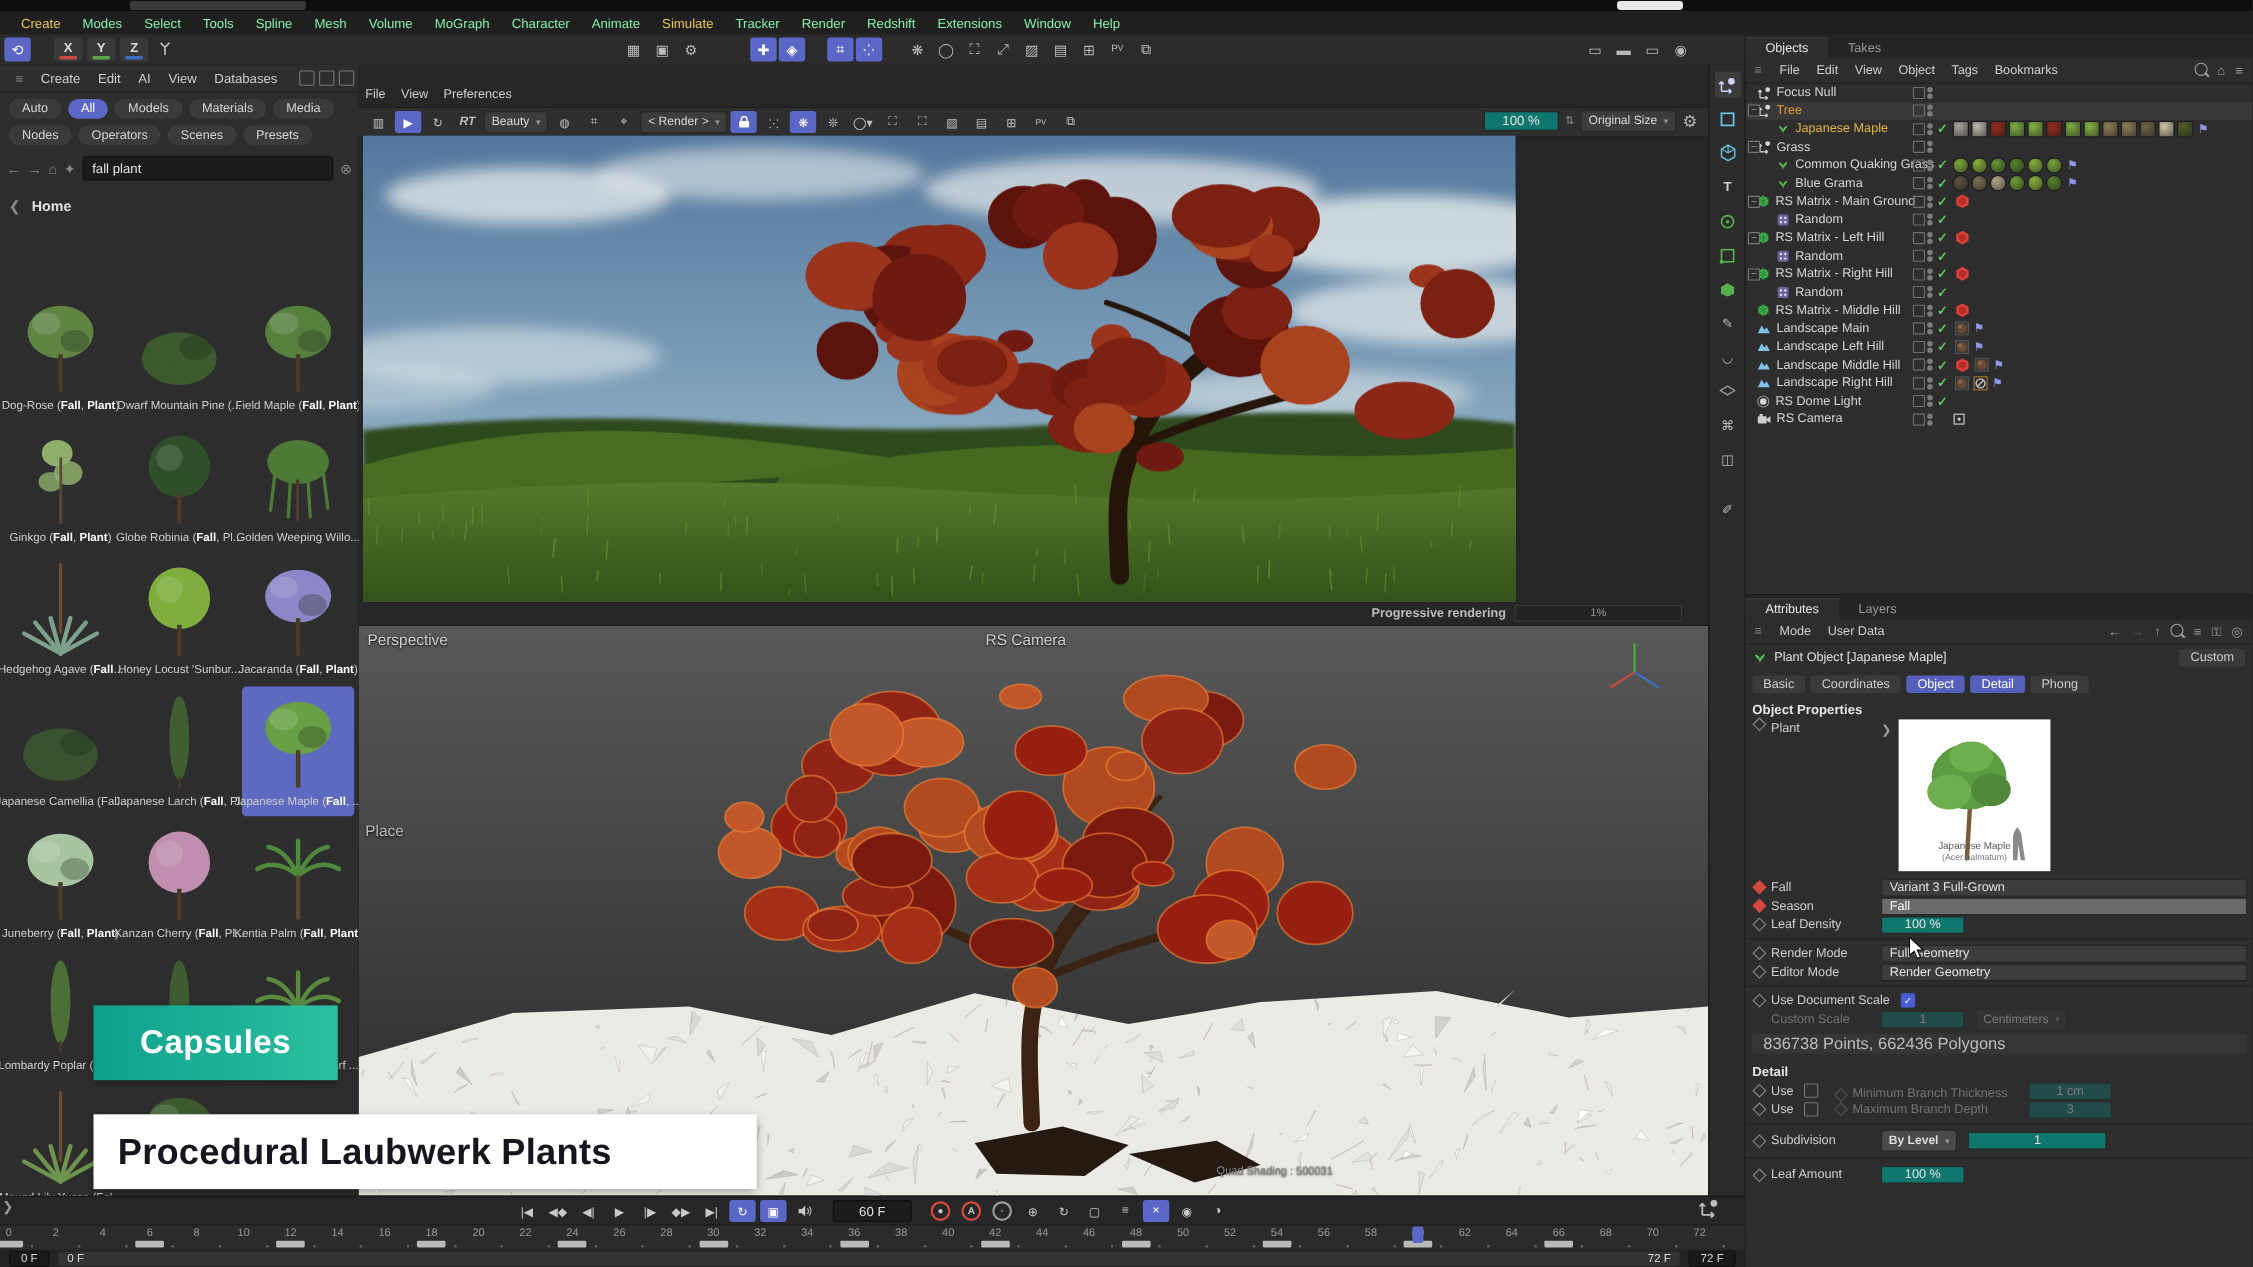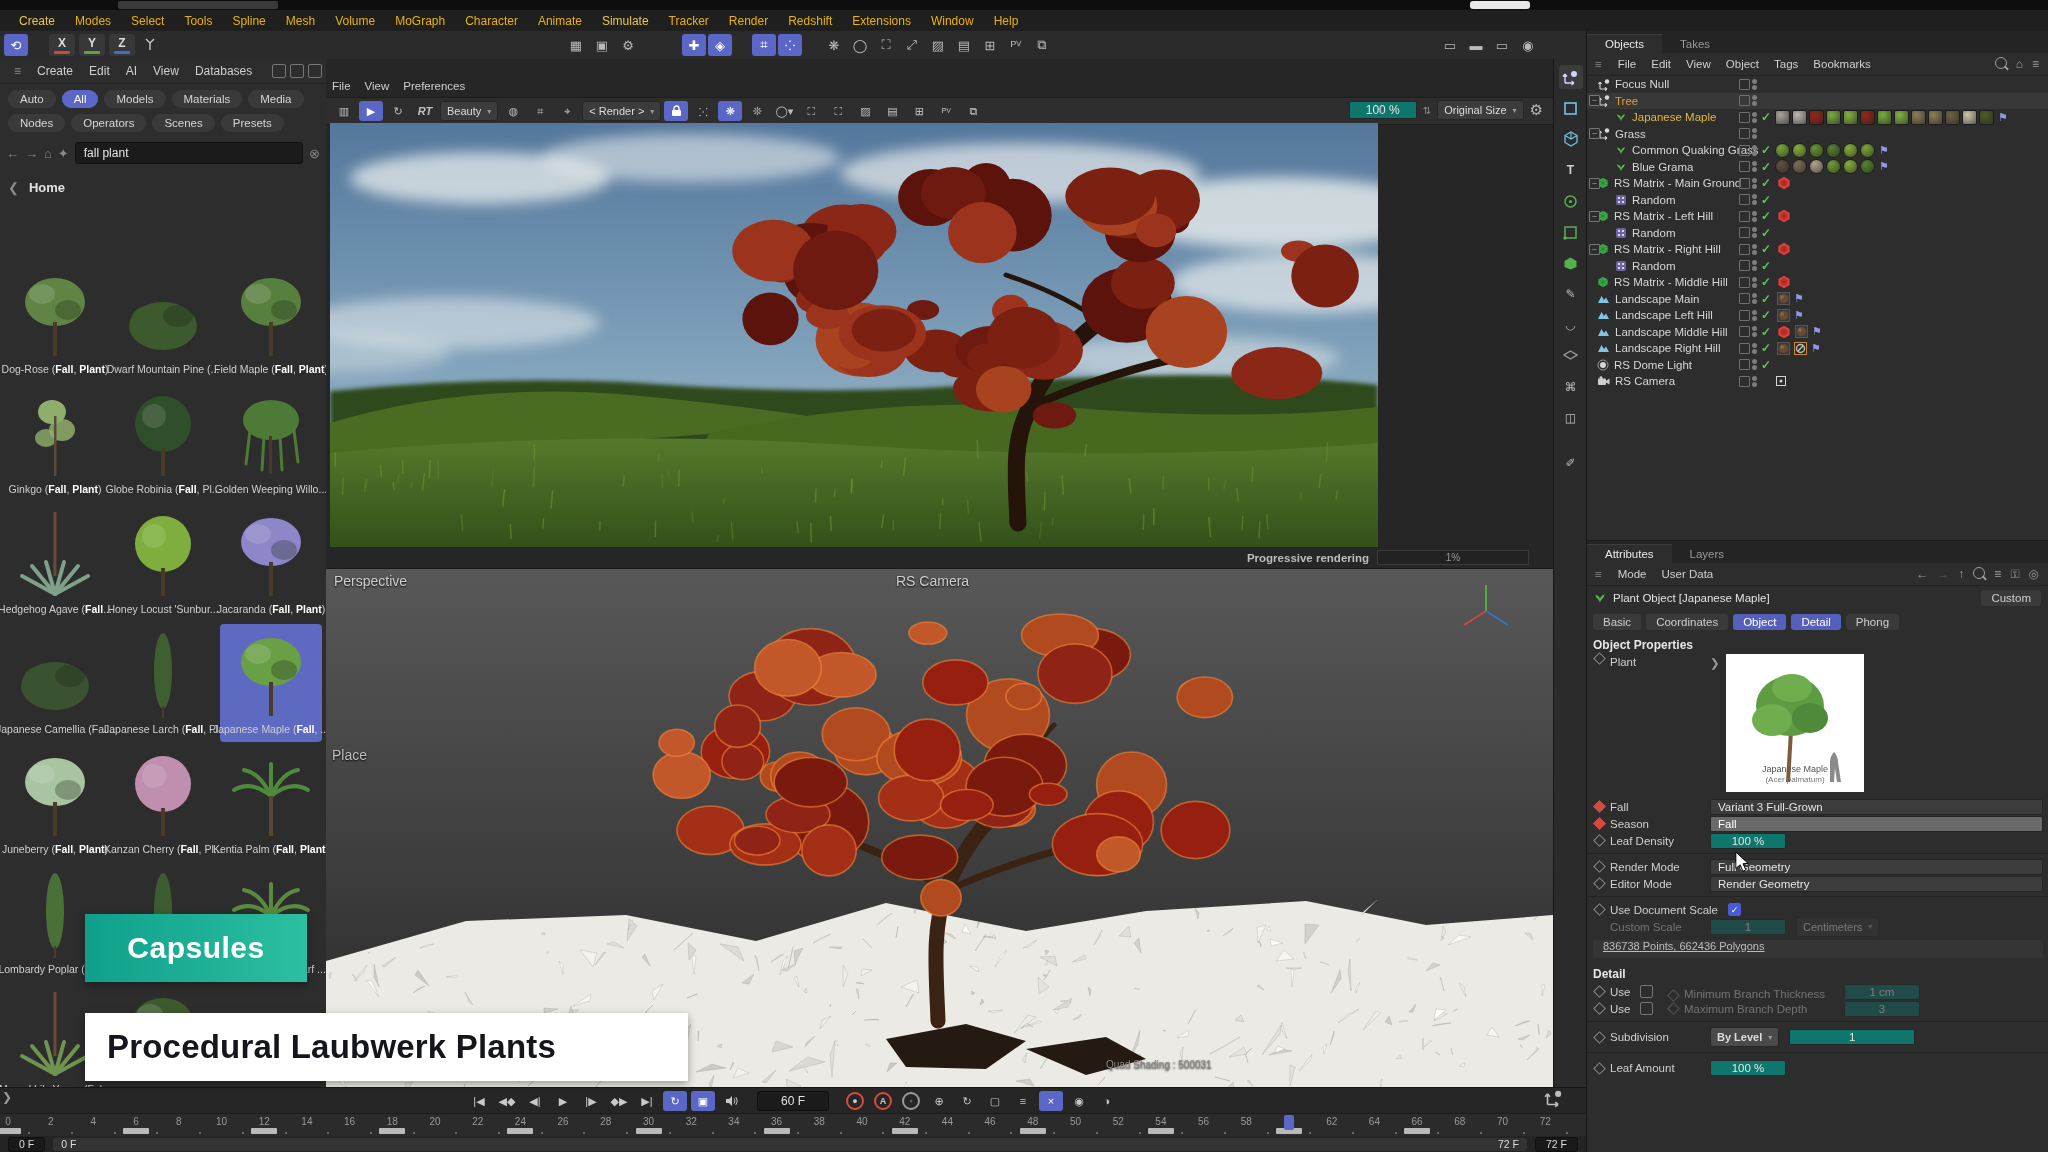--- a/index.html
+++ b/index.html
@@ -6,21 +6,21 @@
   #app{position:relative;width:2048px;height:1152px;background:#242424;overflow:hidden;
        font-family:"Liberation Sans",sans-serif;color:#c8c8c8;font-size:12px;-webkit-font-smoothing:antialiased;}
   .abs{position:absolute;}
   .row{display:flex;align-items:center;}
   .nosel{user-select:none;}
   
   #titlebar{left:0;top:0;width:2048px;height:10px;background:#0e0e0e;}
   #titletab{left:118px;top:1px;width:160px;height:8px;background:#3a3a3a;border-radius:2px;}
   #titlepill{left:1470px;top:1px;width:60px;height:8px;background:#e8e8e8;border-radius:3px;}
   #menubar{left:0;top:10px;width:2048px;height:21px;background:#1f1f1f;border-bottom:1px solid #121212;display:flex;align-items:center;padding-left:10px;gap:2px;}
-  .menu-item{padding:2px 9px;color:#eab308;font-size:12px;cursor:default;}
+  .menu-item{padding:2px 9px;color:#86efac;font-size:12px;cursor:default;}
   .menu-item.hl{color:#e8c84a;}
   #toolbar{left:0;top:31px;width:2048px;height:28px;background:#2b2b2b;border-bottom:1px solid #161616;display:flex;align-items:center;}
   .tbtn{width:24px;height:22px;margin:0 1px;border-radius:3px;display:flex;align-items:center;justify-content:center;color:#b9b9b9;font-size:13px;}
   .tbtn.active{background:#5b67c7;color:#fff;}
   .axis-b{width:26px;height:22px;border-radius:3px;background:#383838;margin:0 2px;display:flex;flex-direction:column;align-items:center;justify-content:center;font-weight:bold;color:#ddd;font-size:12px;}
   .axis-b i{display:block;width:16px;height:3px;border-radius:1px;margin-top:1px;}
   
   #assets{left:0;top:59px;width:326px;height:1028px;background:#2d2d2d;border-right:1px solid #161616;}
   #asset-menus{height:24px;display:flex;align-items:center;padding-left:14px;gap:16px;color:#cfcfcf;border-bottom:1px solid #222;}
   .mini-sq{width:12px;height:12px;border:1px solid #777;border-radius:2px;margin-left:4px;}
@@ -97,21 +97,21 @@
   .diam.red{background:#d24a42;border-color:#d24a42;}
   .alabel{width:100px;flex:0 0 auto;}
   .aval{background:#3c3c3c;border:1px solid #262626;border-radius:2px;height:14px;display:flex;align-items:center;padding:0 7px;color:#e4e4e4;}
   .aval.wide{flex:1;margin-right:6px;}
   .aval.num{background:#0f766e;min-width:60px;justify-content:center;}
   .aval.lit{background:#6a6a6a;color:#fff;}
   .dis{opacity:.42;}
   .sep{height:1px;background:#242424;margin:4px 0;}
   .cb{width:11px;height:11px;border:1px solid #777;border-radius:2px;background:#2d2d2d;display:flex;align-items:center;justify-content:center;font-size:9px;color:#fff;}
   .cb.on{background:#4b5bd6;border-color:#4b5bd6;}
-  #info-bar{margin:5px 6px;background:#353535;border-radius:2px;height:18px;display:flex;align-items:flex-start;padding-left:10px;color:#bdbdbd;font-size:11px;text-decoration:underline;}
+  #info-bar{margin:5px 6px;background:#353535;border-radius:2px;height:18px;display:flex;align-items:flex-end;padding-left:10px;color:#bdbdbd;font-size:15px;}
   .sect{font-weight:bold;color:#e6e6e6;padding:4px 0 2px 6px;font-size:12px;}
   
   #badge{left:85px;top:914px;width:222px;height:68px;background:linear-gradient(90deg,#0fa08c,#2cbfa0);display:flex;align-items:center;justify-content:center;color:#fff;font-size:30px;font-weight:bold;letter-spacing:.5px;box-shadow:0 3px 8px rgba(0,0,0,.35);}
   #lw-title{left:85px;top:1013px;width:581px;height:68px;background:#fff;display:flex;align-items:center;padding-left:22px;color:#15151d;font-size:33px;font-weight:800;letter-spacing:.2px;box-shadow:0 3px 8px rgba(0,0,0,.35);}
   .icon-search{width:10px;height:10px;border:1.5px solid #9f9f9f;border-radius:50%;position:relative;display:inline-block;}
   .icon-search::after{content:"";position:absolute;width:5px;height:1.5px;background:#9f9f9f;transform:rotate(45deg);left:8px;top:9px;}
   svg{display:block;}
 </style>
 </head>
 <body>

